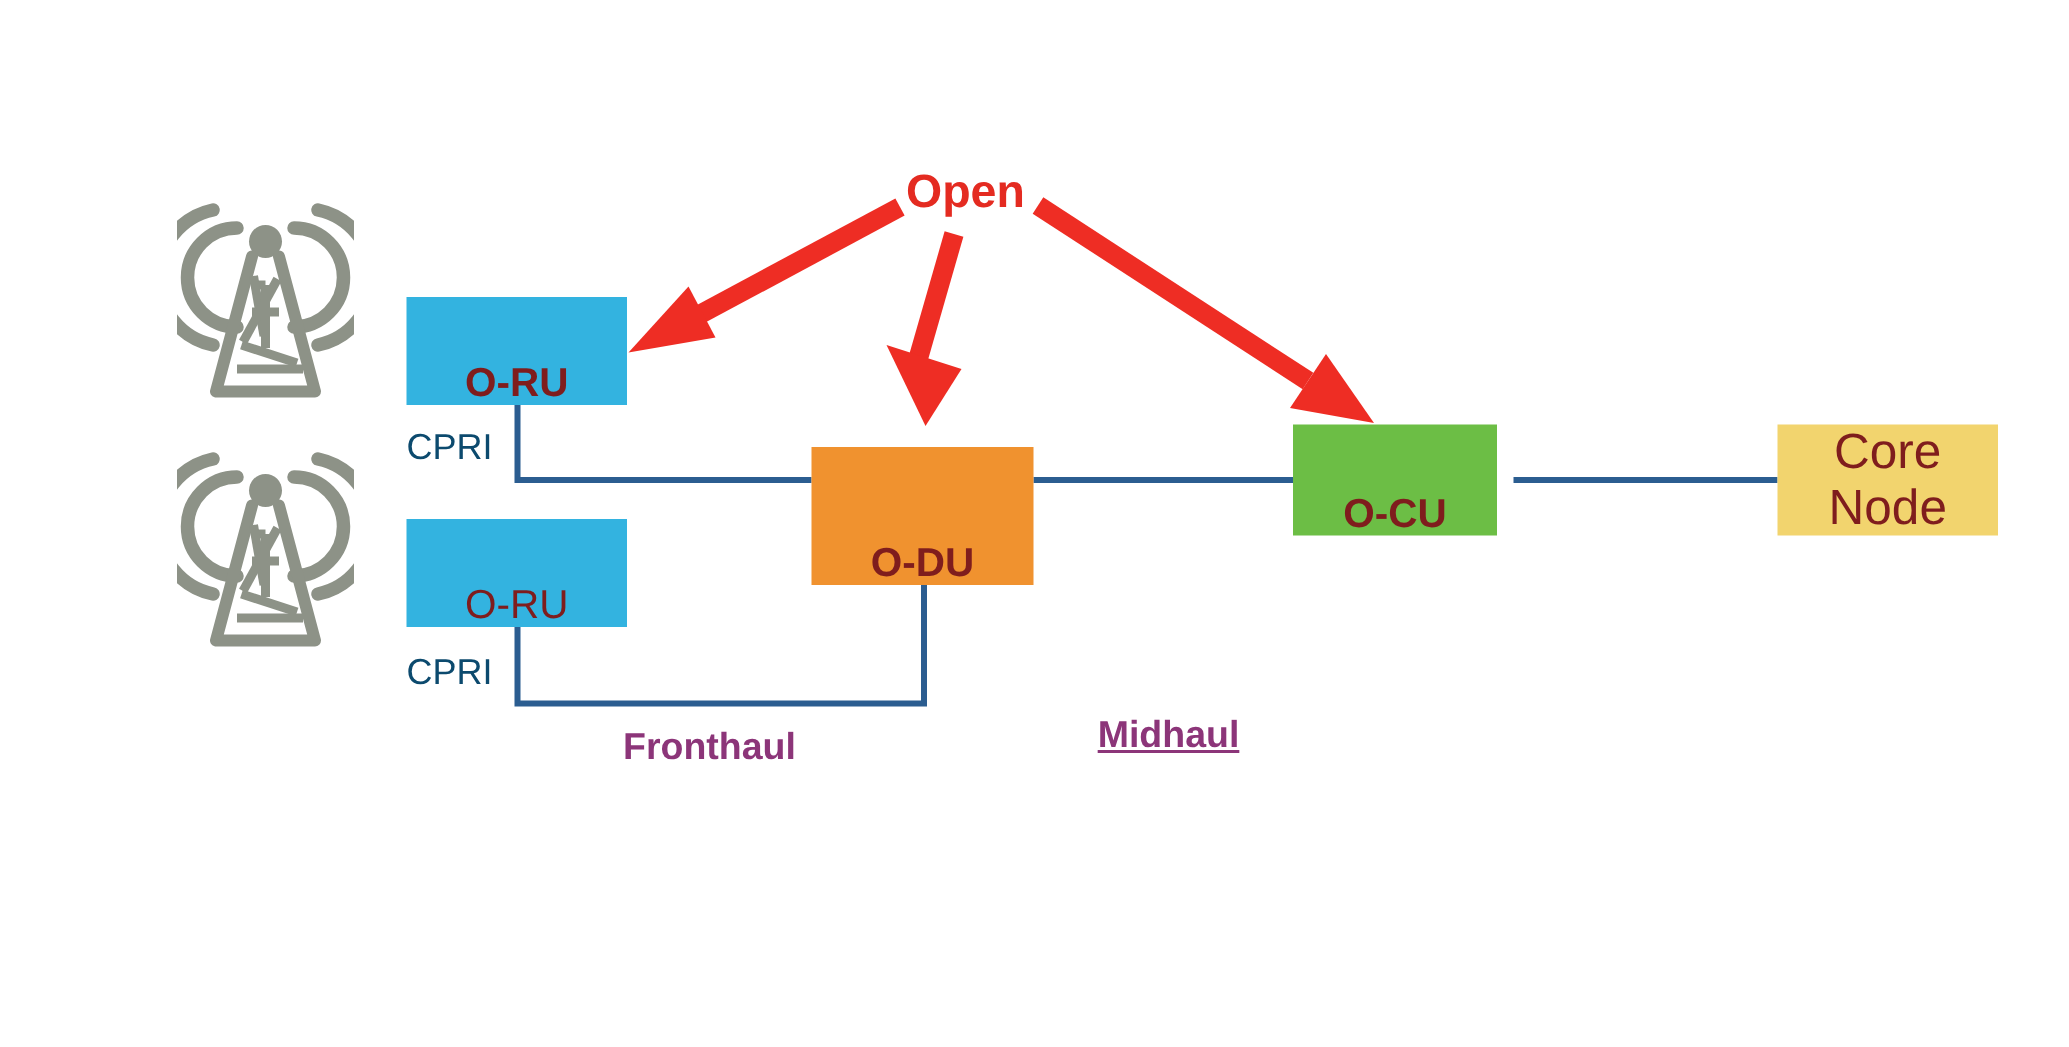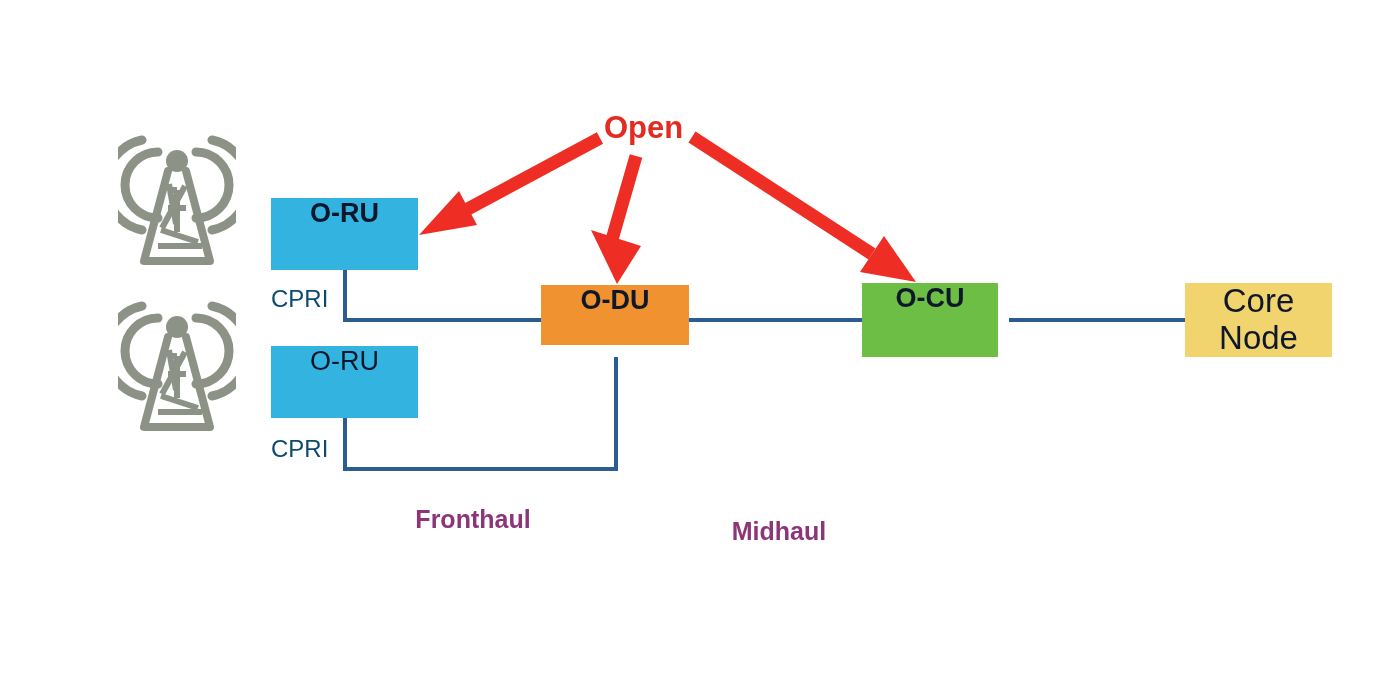--- a/index.html
+++ b/index.html
@@ -27,44 +27,43 @@
   .tower {
     position: absolute;
     width: 118px;
     height: 150px;
   }
   .tower svg { display: block; width: 100%; height: 100%; }
 
   .node {
     position: absolute;
     display: flex;
-    align-items: flex-start;
+    align-items: flex-end;
     justify-content: center;
     text-align: center;
-    color: #0f172a;
+    color: #7f1d1d;
     line-height: 1.12;
     box-sizing: border-box;
   }
   .node-label { display: block; }
   .node.bold { font-weight: bold; }
 
   .wire-label {
     position: absolute;
     font-size: 24px;
     color: #0c4a6e;
     white-space: nowrap;
   }
   .seg-label {
     position: absolute;
     font-size: 25px;
     font-weight: bold;
     color: #8c3579;
     white-space: nowrap;
     text-align: center;
-    margin-top: 21px;
   }
   .open-label {
     position: absolute;
     font-size: 31px;
     font-weight: bold;
     color: #e42b21;
     white-space: nowrap;
   }
 </style>
 </head>
@@ -148,34 +147,34 @@
   </div>
 
   <div class="node bold" style="left:271px; top:198px; width:147px; height:72px; background:#33b3e0; font-size:27px;">
     <span class="node-label">O-RU</span>
   </div>
 
   <div class="node" style="left:271px; top:346px; width:147px; height:72px; background:#33b3e0; font-size:27px;">
     <span class="node-label">O-RU</span>
   </div>
 
-  <div class="node bold" style="left:541px; top:285px; width:148px; height:60px; background:#f0922f; font-size:27px;">
+  <div class="node bold" style="left:541px; top:298px; width:148px; height:92px; background:#f0922f; font-size:27px;">
     <span class="node-label">O-DU</span>
   </div>
 
   <div class="node bold" style="left:862px; top:283px; width:136px; height:74px; background:#6cbe45; font-size:27px;">
     <span class="node-label">O-CU</span>
   </div>
 
   <div class="node" style="left:1185px; top:283px; width:147px; height:74px; background:#f2d46e; font-size:33px;">
     <span class="node-label" style="white-space:pre-line;">Core
 Node</span>
   </div>
 
   <div class="wire-label" style="left:271px; top:285px;">CPRI</div>
   <div class="wire-label" style="left:271px; top:435px;">CPRI</div>
 
   <div class="open-label" style="left:604px; top:110px;">Open</div>
 
   <div class="seg-label" style="left:373px; top:484px; width:200px;">Fronthaul</div>
-  <div class="seg-label" style="left:679px; top:496px; width:200px;">Midhaul</div>
+  <div class="seg-label" style="left:679px; top:476px; width:200px;text-decoration:underline;">Midhaul</div>
 
 </div>
 
 </body></html>

